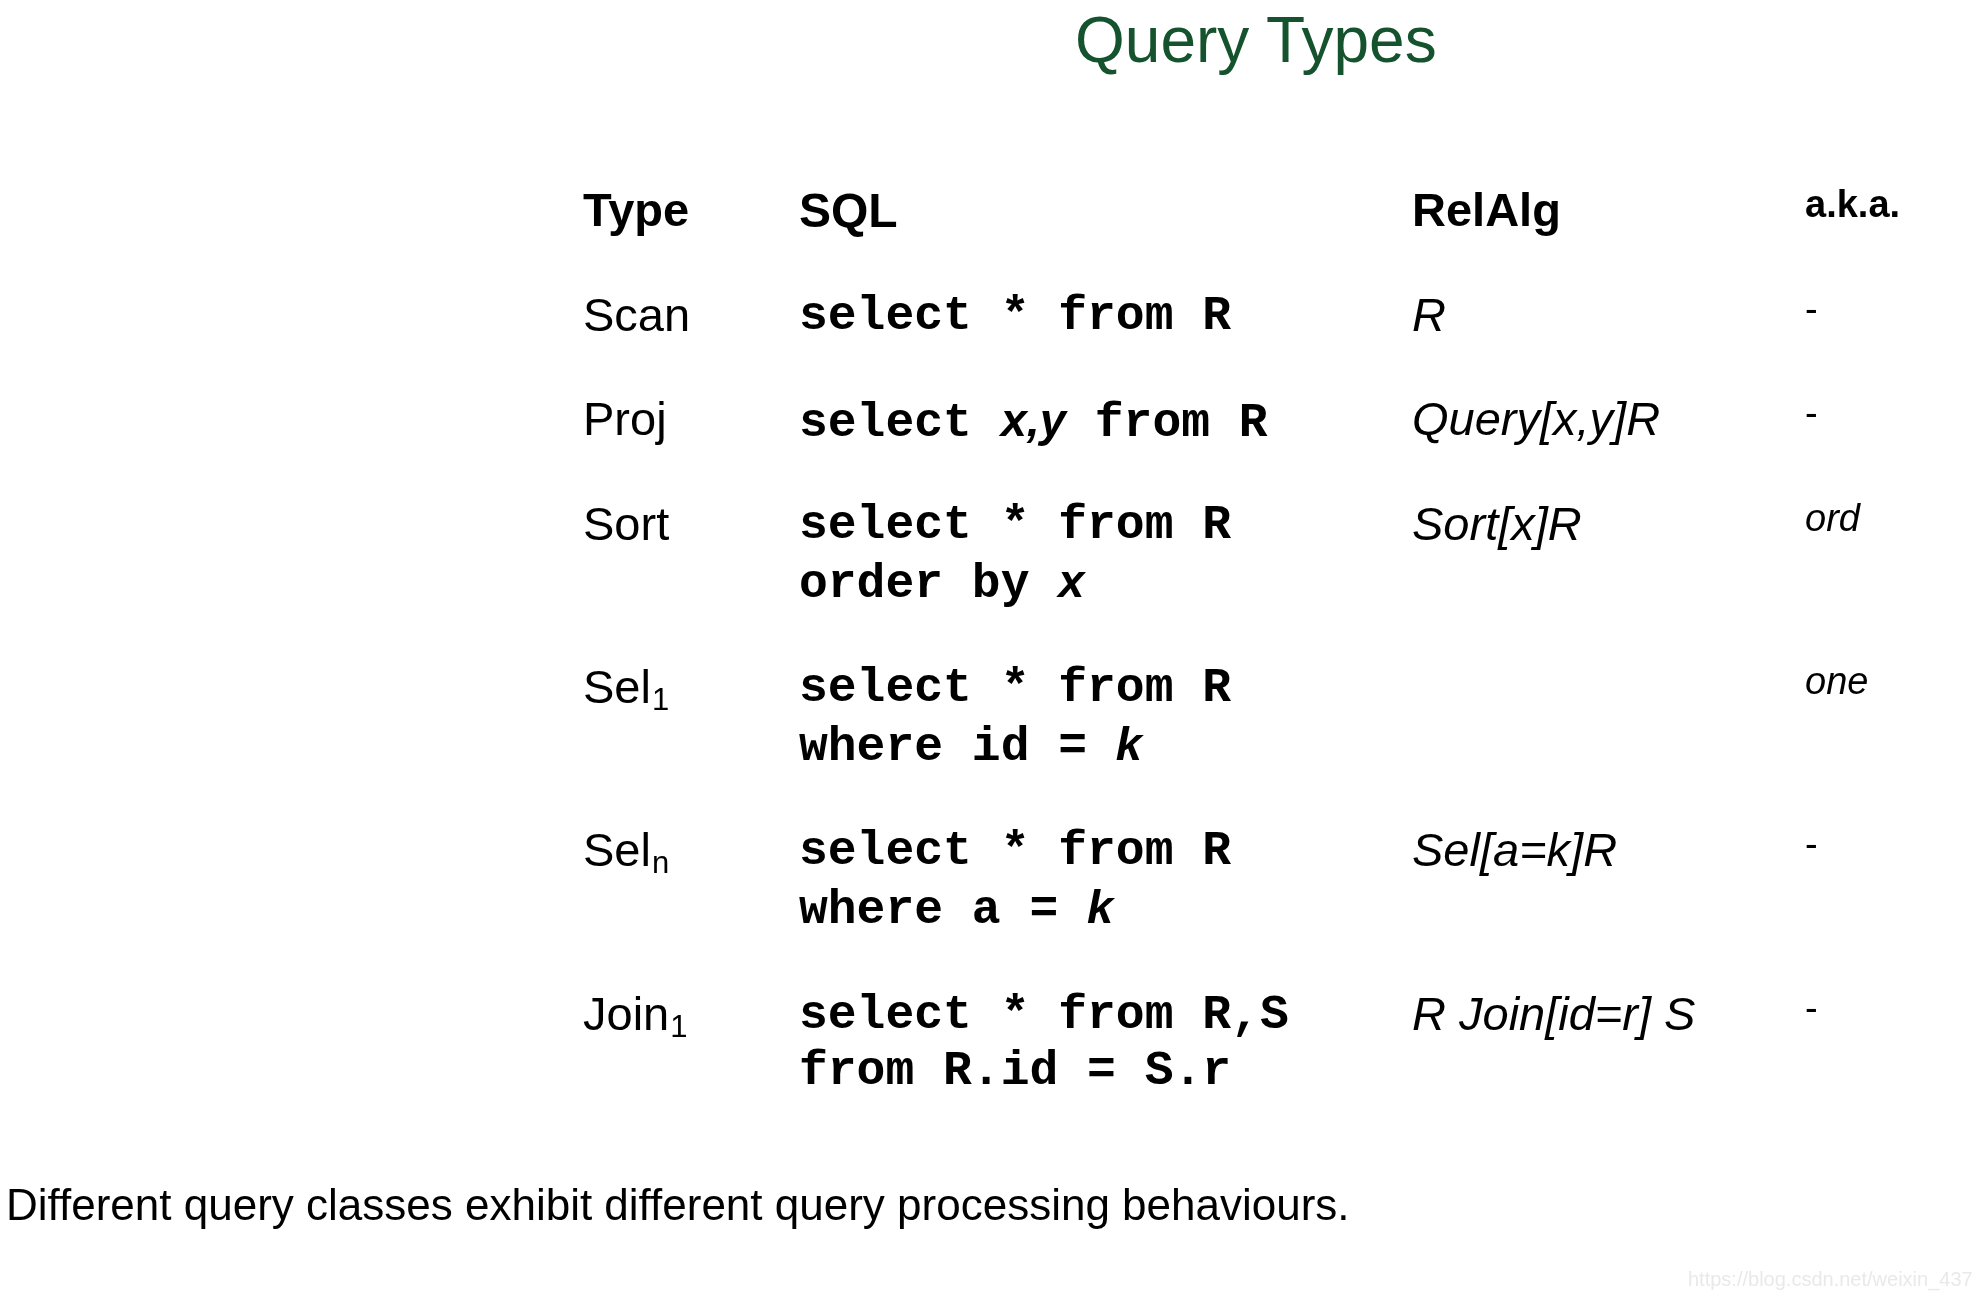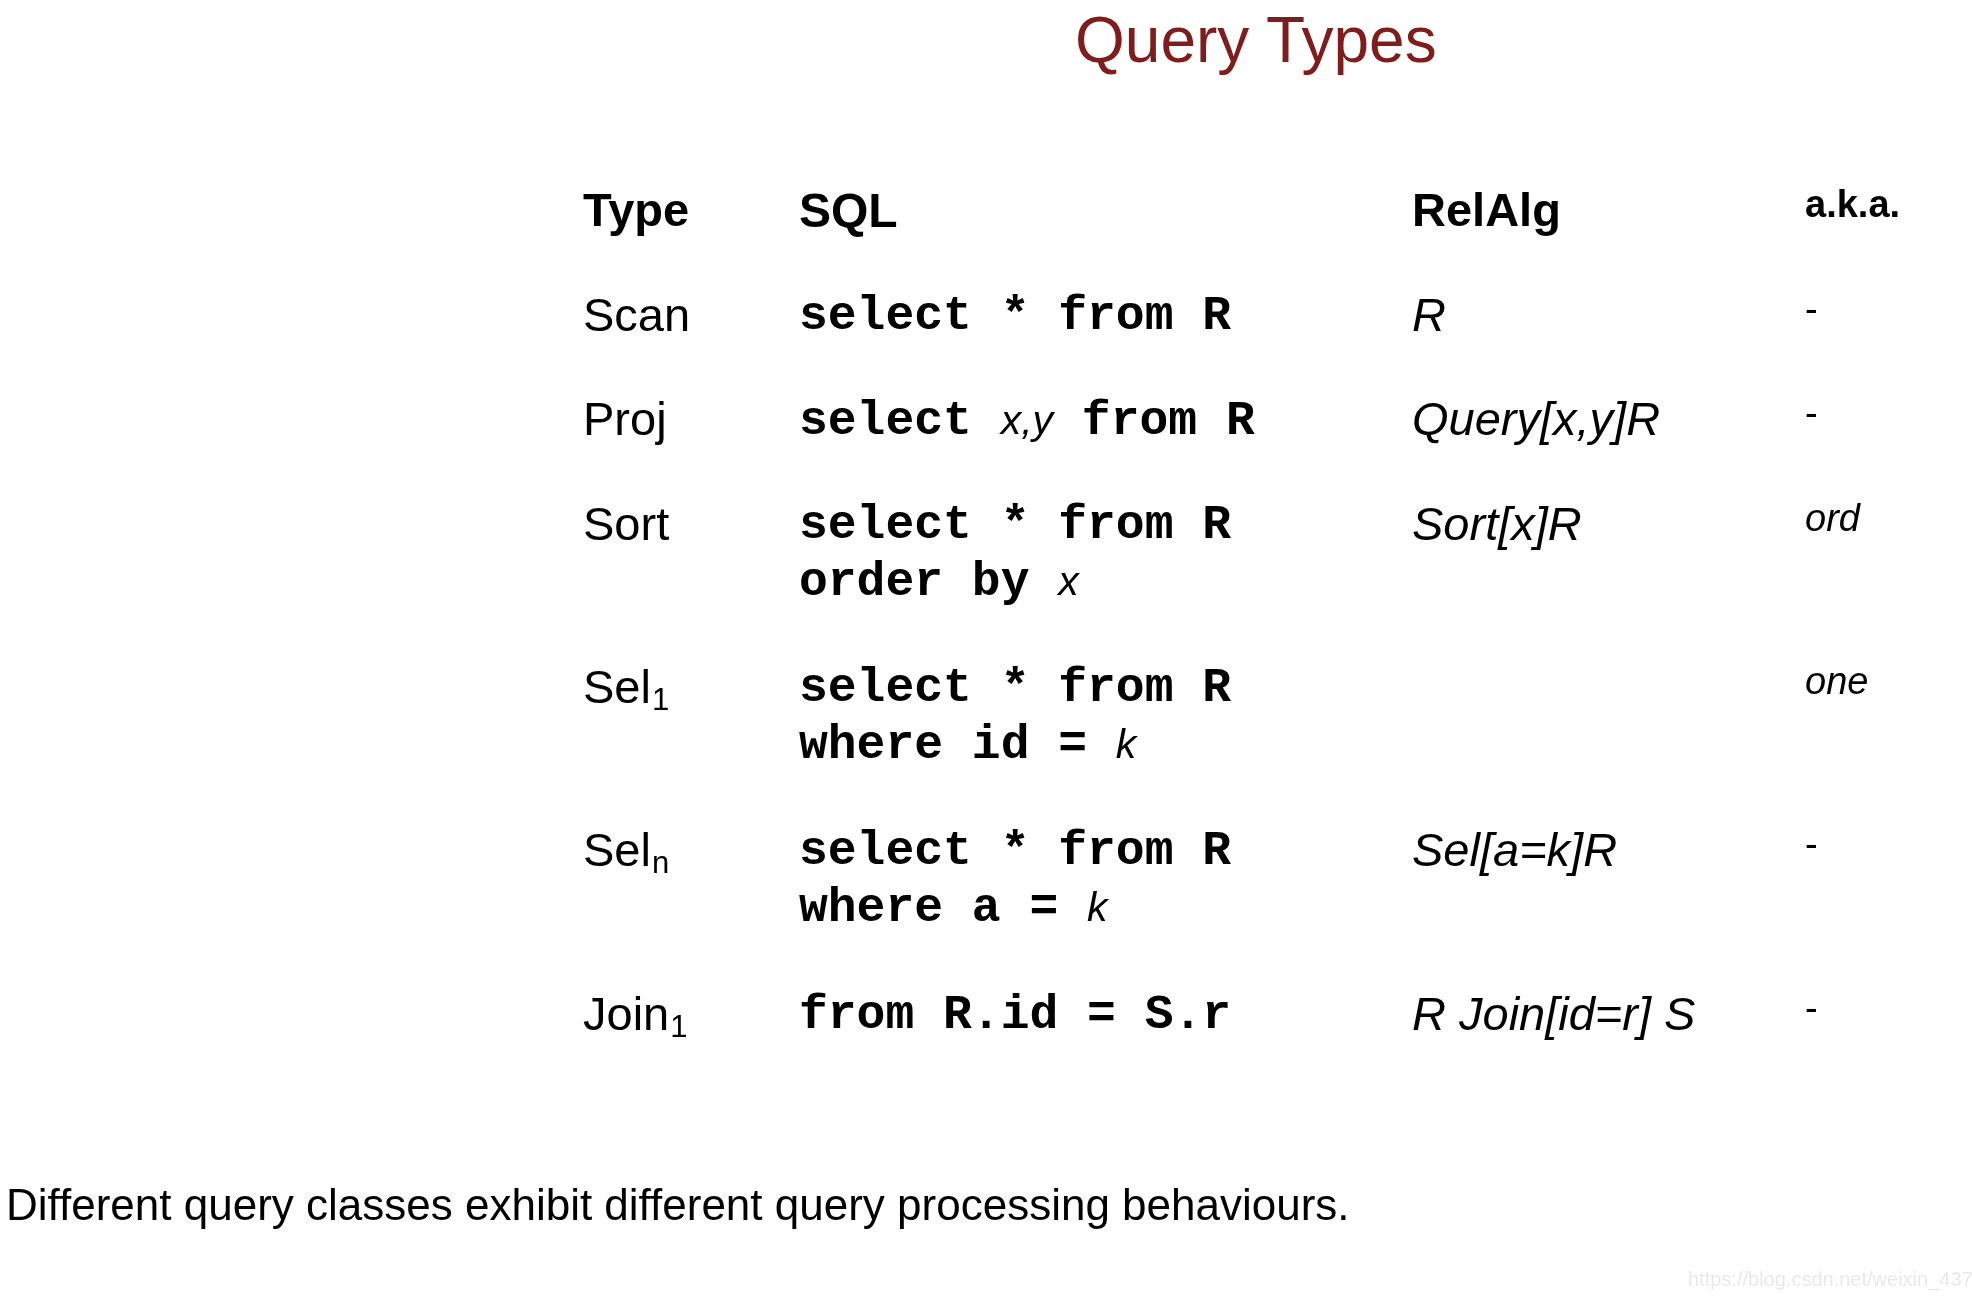--- a/index.html
+++ b/index.html
@@ -34,22 +34,22 @@
   .cell.sql-cell {
     font-family: "Liberation Mono", monospace;
     font-weight: bold;
     font-size: 48px;
     line-height: 56px;
   }
   .sql-line { display: block; }
   .seg-var {
     font-family: "Liberation Sans", sans-serif;
     font-style: italic;
-    font-weight: 400;
-    font-size: 41px;
+    font-weight: 700;
+    font-size: 47px;
   }
   .cell.relalg-cell { font-style: italic; }
   .cell.aka-cell.is-italic { font-style: italic; }
   .type-sub {
     font-size: 31px;
     position: relative;
     top: 7px;
     margin-left: 1px;
   }
   .caption {
@@ -67,21 +67,21 @@
     top: 1268px;
     font-size: 20px;
     white-space: nowrap;
   }
 </style>
 </head>
 <body>
 
 <div class="page" style="color: rgb(0, 0, 0);">
 
-  <h1 class="title" style="color: #7f1d1d;">Query Types</h1>
+  <h1 class="title" style="color: #14532d;">Query Types</h1>
 
   <div class="table-area">
     <div class="trow hrow">
       <span class="cell hcell col-type">Type</span>
       <span class="cell hcell col-sql">SQL</span>
       <span class="cell hcell col-relalg">RelAlg</span>
       <span class="cell hcell col-aka">a.k.a.</span>
     </div>
     <div id="rows-container">
         <div class="trow" style="top: 288px;">
@@ -122,20 +122,21 @@
           <span class="cell col-sql sql-cell">
             <span class="sql-line"><span class="seg-code">select * from R</span></span>
             <span class="sql-line"><span class="seg-code">where a = </span><span class="seg-var">k</span></span>
           </span>
           <span class="cell col-relalg relalg-cell">Sel[a=k]R</span>
           <span class="cell col-aka aka-cell">-</span>
         </div>
         <div class="trow" style="top: 987px;">
           <span class="cell col-type">Join<span class="type-sub">1</span></span>
           <span class="cell col-sql sql-cell">
+            <span class="sql-line"><span class="seg-code">select * from R,S</span></span>
             <span class="sql-line"><span class="seg-code">from R.id = S.r</span></span>
           </span>
           <span class="cell col-relalg relalg-cell">R Join[id=r] S</span>
           <span class="cell col-aka aka-cell">-</span>
         </div>
       </div>
   </div>
 
   <p class="caption">Different query classes exhibit different query processing behaviours.</p>
 

